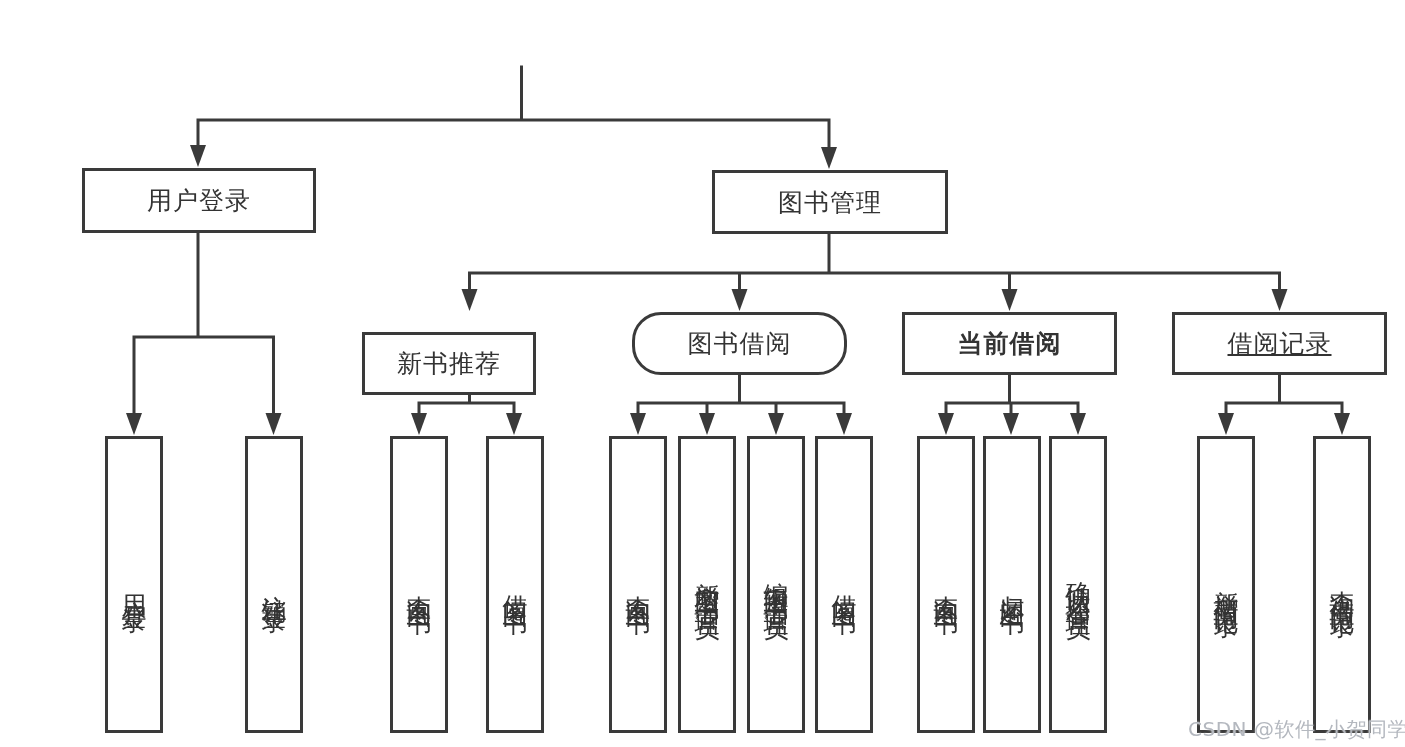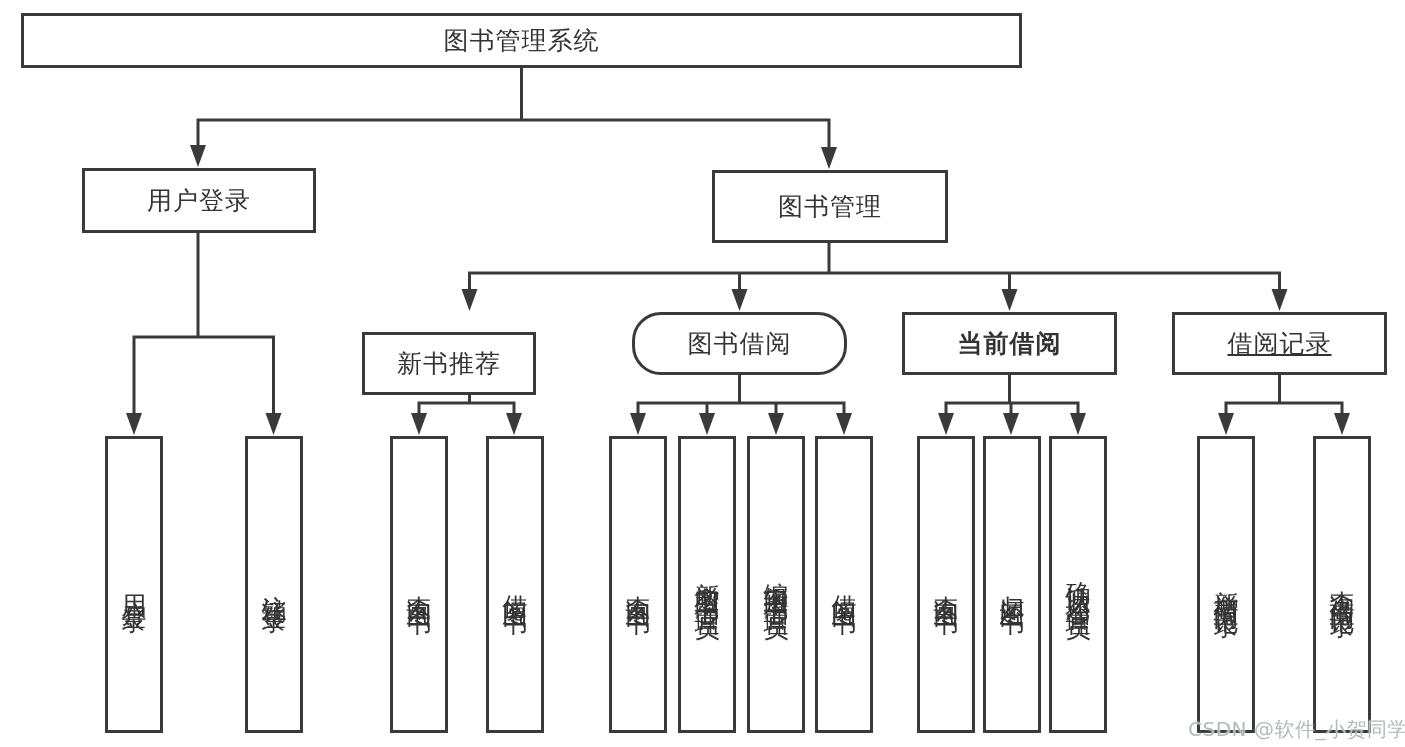--- a/index.html
+++ b/index.html
@@ -106,24 +106,23 @@
       <polygon points="768,413 784,413 776,435"></polygon>
       <polygon points="836,413 852,413 844,435"></polygon>
       <polygon points="938,413 954,413 946,435"></polygon>
       <polygon points="1003,413 1019,413 1011,435"></polygon>
       <polygon points="1070,413 1086,413 1078,435"></polygon>
       <polygon points="1218,413 1234,413 1226,435"></polygon>
       <polygon points="1334,413 1350,413 1342,435"></polygon>
     </g>
   </svg>
 
-  <div class="box h" style="left:21px; top:13px; width:1001px; height:55px;">图书管理系统</div>
 
   <div class="box h" style="left:82px; top:168px; width:234px; height:65px;">用户登录</div>
-  <div class="box h" style="left:712px; top:170px; width:236px; height:73px;">图书管理</div>
+  <div class="box h" style="left:712px; top:170px; width:236px; height:64px;">图书管理</div>
 
   <div class="box h" style="left:362px; top:312px; width:174px; height:63px;margin-top:20px;">新书推荐</div>
   <div class="box h" style="left:632px; top:312px; width:215px; height:63px;border-radius:29px;">图书借阅</div>
   <div class="box h" style="left:902px; top:312px; width:215px; height:63px;font-weight:bold;">当前借阅</div>
   <div class="box h" style="left:1172px; top:312px; width:215px; height:63px;text-decoration:underline;">借阅记录</div>
 
   <div class="box v" style="left:105px; top:436px; width:58px; height:297px;">用户登录</div>
   <div class="box v" style="left:245px; top:436px; width:58px; height:297px;">注销登录</div>
 
   <div class="box v" style="left:390px; top:436px; width:58px; height:297px;">查询图书</div>

